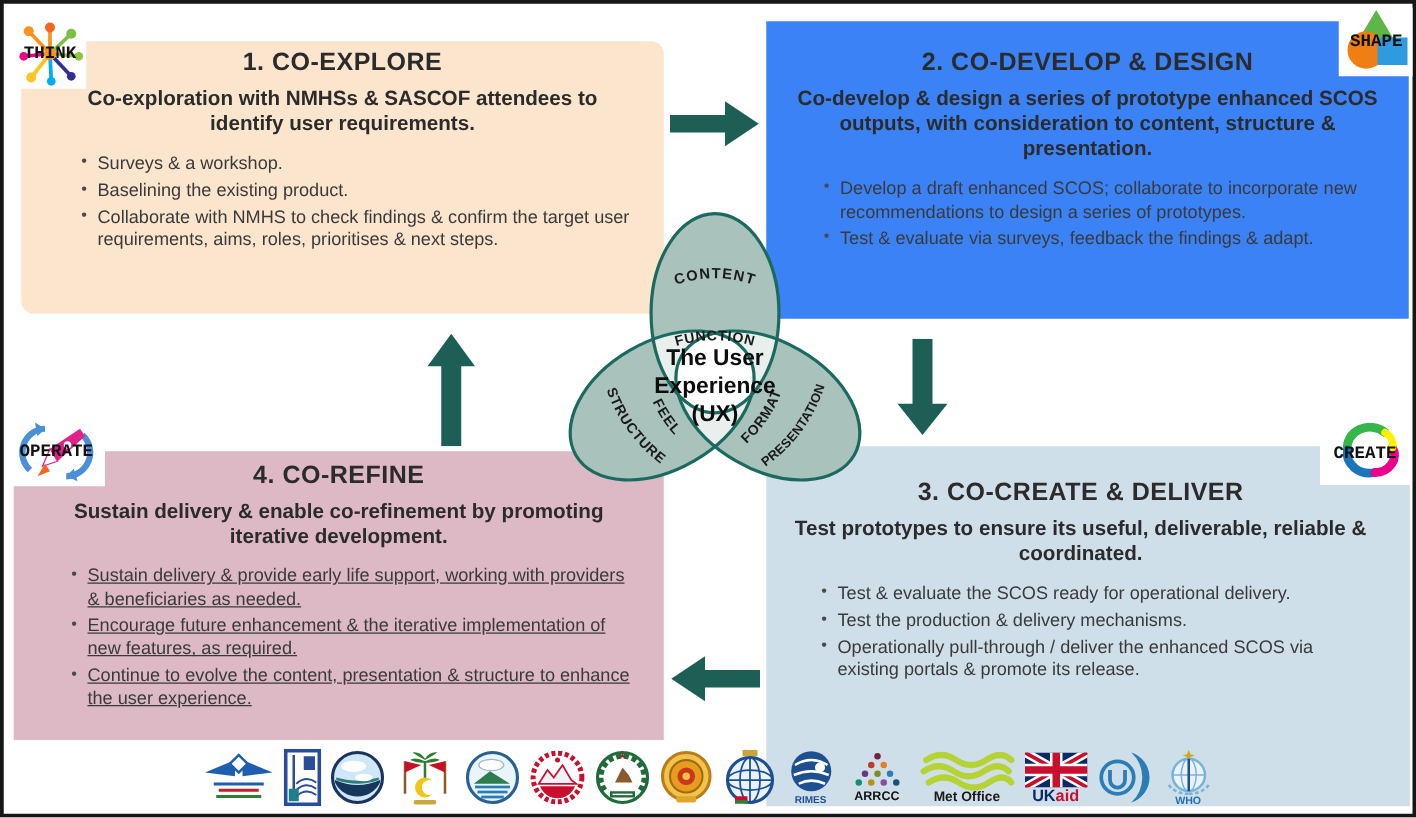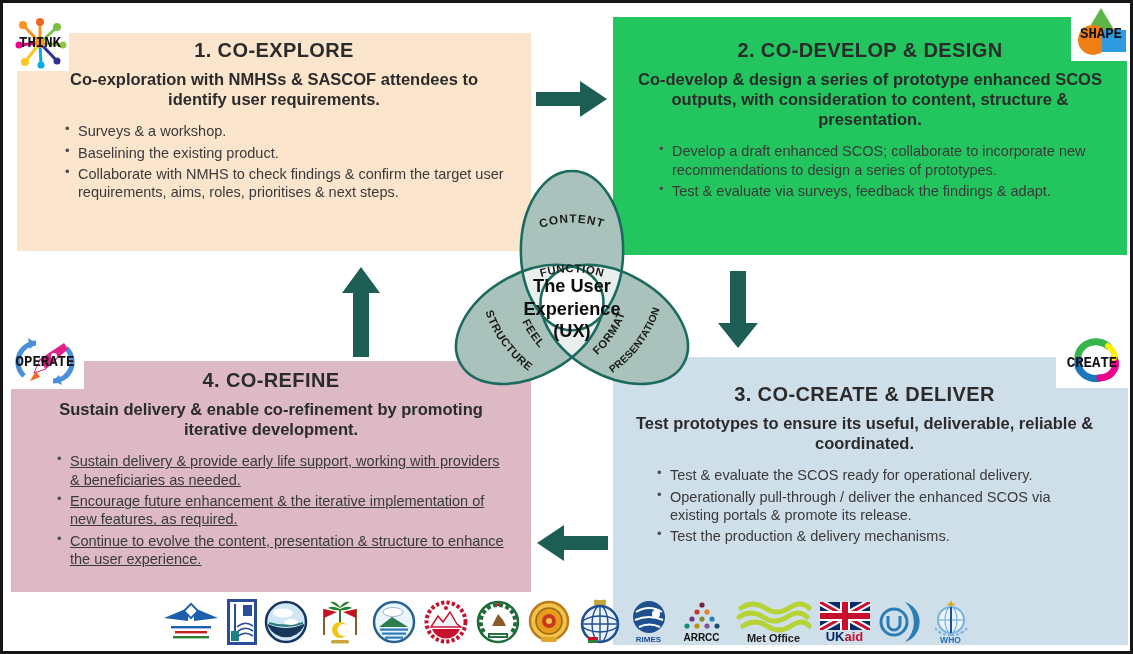--- a/index.html
+++ b/index.html
@@ -5,24 +5,24 @@
   html,body{margin:0;padding:0;background:#e8e8e8;font-family:"Liberation Sans",sans-serif;}
   .frame{position:relative;width:1133px;height:654px;background:#fff;border:3px solid #161616;
          box-sizing:border-box;overflow:hidden;margin:0 auto;}
   
   .quad{position:absolute;box-sizing:border-box;text-align:center;color:#2e2e2e;}
   .quad h2{margin:0;font-size:20px;font-weight:bold;letter-spacing:.4px;color:#2b2b2b;}
   .quad .sub{font-weight:bold;font-size:16.5px;line-height:1.22;margin:7px auto 0;color:#2b2b2b;}
   .quad ul{margin:13px 0 0 0;padding:0;text-align:left;font-size:14.5px;color:#3a3a3a;}
   .quad li{list-style:none;position:relative;padding-left:15px;margin:0 0 3px 0;line-height:1.27;}
   .quad li::before{content:"\2022";position:absolute;left:2px;top:-1px;font-size:13px;color:#4a4a4a;}
-  .q1{left:14px;top:30px;width:514px;height:218px;background:#FCE5CD;padding:6px 18px 0 18px;}
+  .q1{left:14px;top:30px;width:514px;height:218px;background:#FCE5CD;padding:6px 18px 0 18px;border-radius:10px;}
   .q1 .sub{max-width:470px;}
   .q1 ul{margin-left:28px;margin-right:2px;}
-  .q2{left:610px;top:14px;width:514px;height:238px;background:#22c55e;padding:22px 20px 0 20px;}
+  .q2{left:610px;top:14px;width:514px;height:238px;background:#3b82f6;padding:22px 20px 0 20px;}
   .q2 .sub{max-width:474px;}
   .q2 ul{margin-left:24px;}
   .q3{left:610px;top:354px;width:515px;height:288px;background:#CFDFEA;padding:26px 30px 0 18px;}
   .q3 .sub{max-width:486px;}
   .q3 ul{margin-left:24px;}
   .q4{left:8px;top:358px;width:520px;height:231px;background:#DCB9C4;padding:8px 20px 0 20px;}
   .q4 .sub{max-width:440px;}
   .q4 ul{margin-left:24px;text-decoration:underline;}
   
   .badge{position:absolute;background:#fff;z-index:6;display:block;}
@@ -74,22 +74,22 @@
       <li>Develop a draft enhanced SCOS; collaborate to incorporate new recommendations to design a series of prototypes.</li>
       <li>Test &amp; evaluate via surveys, feedback the findings &amp; adapt.</li>
     </ul>
   </div>
 
   <div class="quad q3">
     <h2>3. CO-CREATE &amp; DELIVER</h2>
     <div class="sub">Test prototypes to ensure its useful, deliverable, reliable &amp; coordinated.</div>
     <ul>
       <li>Test &amp; evaluate the SCOS ready for operational delivery.</li>
+      <li>Test the production &amp; delivery mechanisms.</li>
       <li>Operationally pull-through / deliver the enhanced SCOS via existing portals &amp; promote its release.</li>
-      <li>Test the production &amp; delivery mechanisms.</li>
     </ul>
   </div>
 
   <div class="quad q4">
     <h2>4. CO-REFINE</h2>
     <div class="sub">Sustain delivery &amp; enable co-refinement by promoting iterative development.</div>
     <ul>
       <li>Sustain delivery &amp; provide early life support, working with providers &amp; beneficiaries as needed.</li>
       <li>Encourage future enhancement &amp; the iterative implementation of new features, as required.</li>
       <li>Continue to evolve the content, presentation &amp; structure to enhance the user experience.</li>

